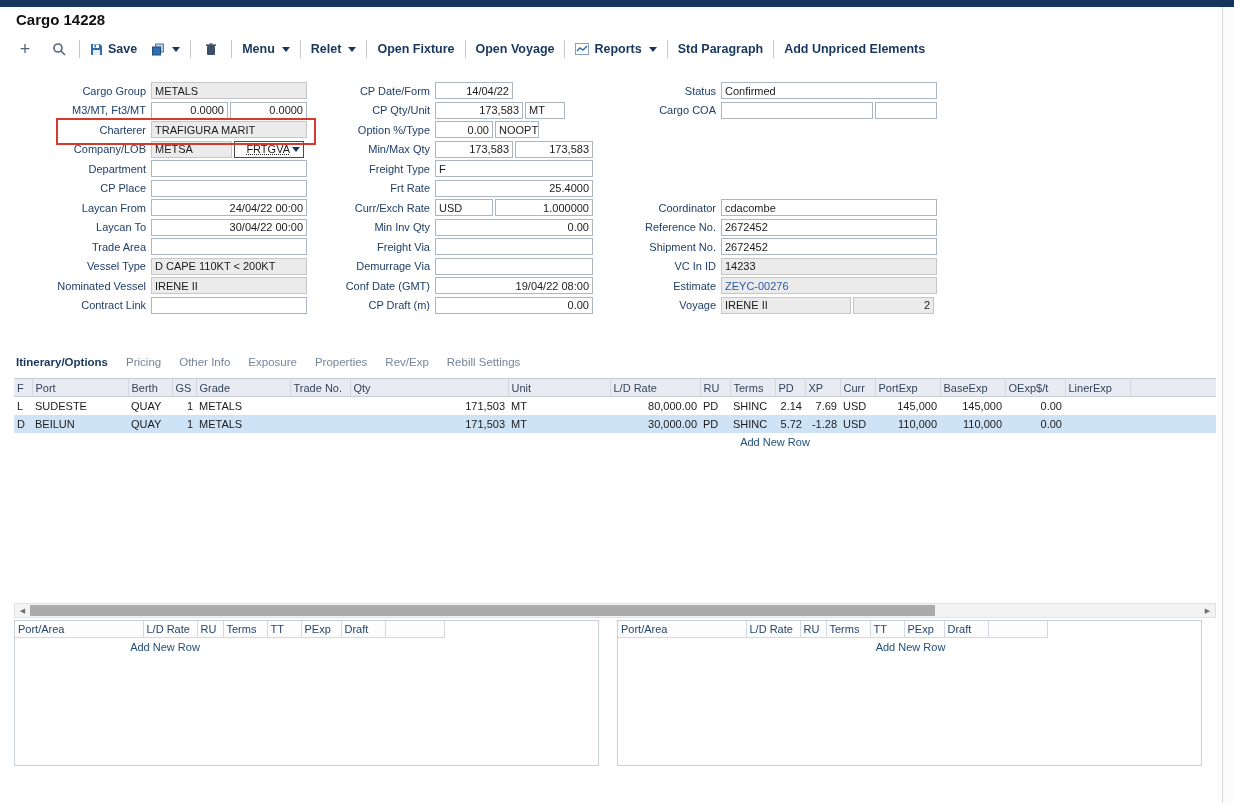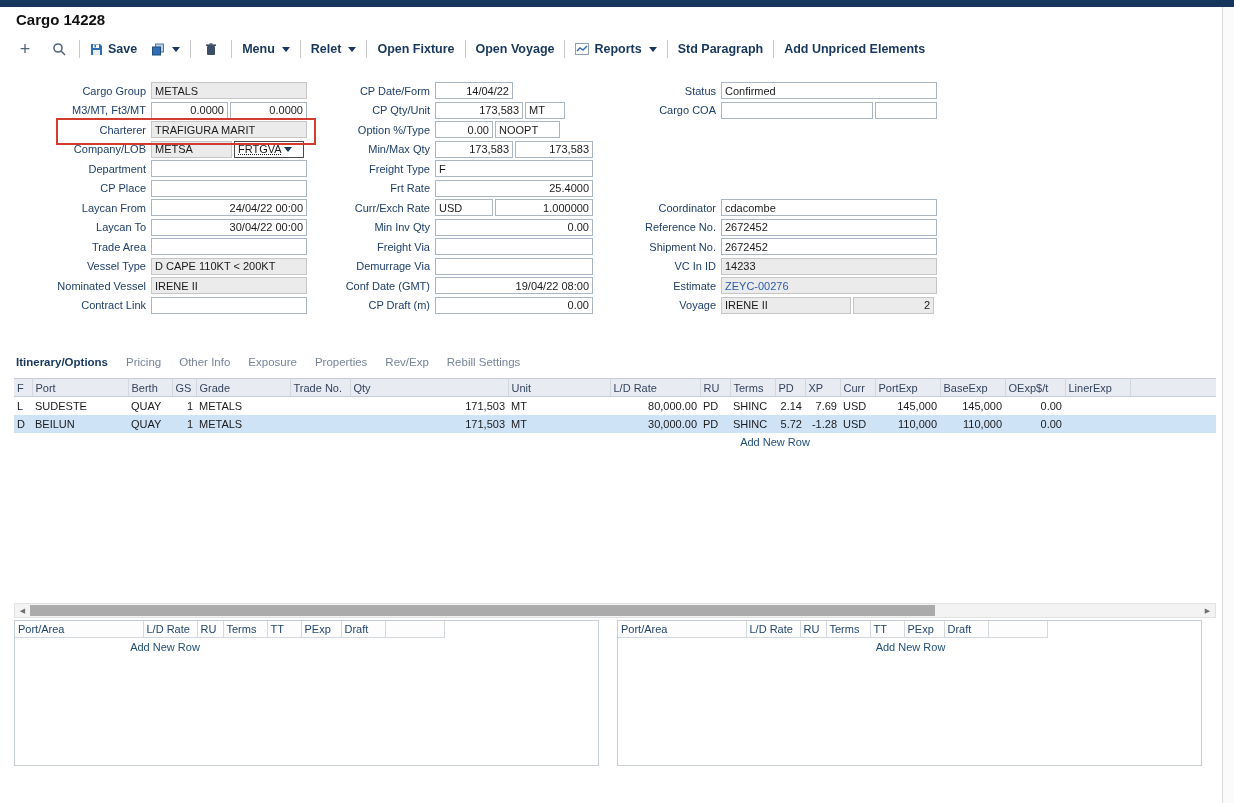--- a/index.html
+++ b/index.html
@@ -26,23 +26,23 @@
   .frow{display:flex;align-items:center;height:17px;position:relative;}
   .lbl{display:inline-block;text-align:right;padding-right:5px;font-size:11px;color:#20406b;white-space:nowrap;}
   .col-left .lbl{width:132px;}
   .col-mid .lbl{width:110px;}
   .col-right .lbl{width:106px;}
   .fld{box-sizing:border-box;height:17px;border:1px solid #aab6c2;background:#fff;font-size:11px;
        padding:0 3px;display:flex;align-items:center;overflow:hidden;white-space:nowrap;margin-right:2px;color:#1b1b1b;}
   .fld.ro{background:#ebebeb;border-color:#c6c6c6;}
   .fld.num{justify-content:flex-end;text-align:center;}
   .fld.link{color:#2a5caa;}
-  .dd{border:1px solid #4a4a4a;justify-content:flex-start;background:#fff;}
+  .dd{border:1px solid #4a4a4a;justify-content:flex-end;background:#fff;}
   .dd-text{text-decoration:underline dotted;}
-  .w40{width:40px}.w58{width:58px}.w62{width:62px}.w68{width:65px}.w70{width:70px}.w77{width:77px}
+  .w40{width:40px}.w58{width:58px}.w62{width:62px}.w68{width:44px}.w70{width:70px}.w77{width:77px}
   .w78{width:78px}.w84{width:81px}.w88{width:88px}.w98{width:98px}.w130{width:130px}.w152{width:152px}
   .w156{width:156px}.w158{width:158px}.w216{width:216px}
   .annotation-box{position:absolute;left:56px;top:118px;width:256px;height:23px;border:2px solid #d23b2e;z-index:5;pointer-events:none;}
   
   .tabs{position:absolute;left:16px;top:356px;display:flex;gap:18px;font-size:11.5px;}
   .tab{color:#76849b;cursor:default;white-space:nowrap;}
   .tab.active{color:#17375e;font-weight:bold;}
   
   .itin-area{position:absolute;left:14px;top:378px;width:1202px;height:247px;}
   table.itin{border-collapse:collapse;table-layout:fixed;width:1202px;font-size:11px;}

